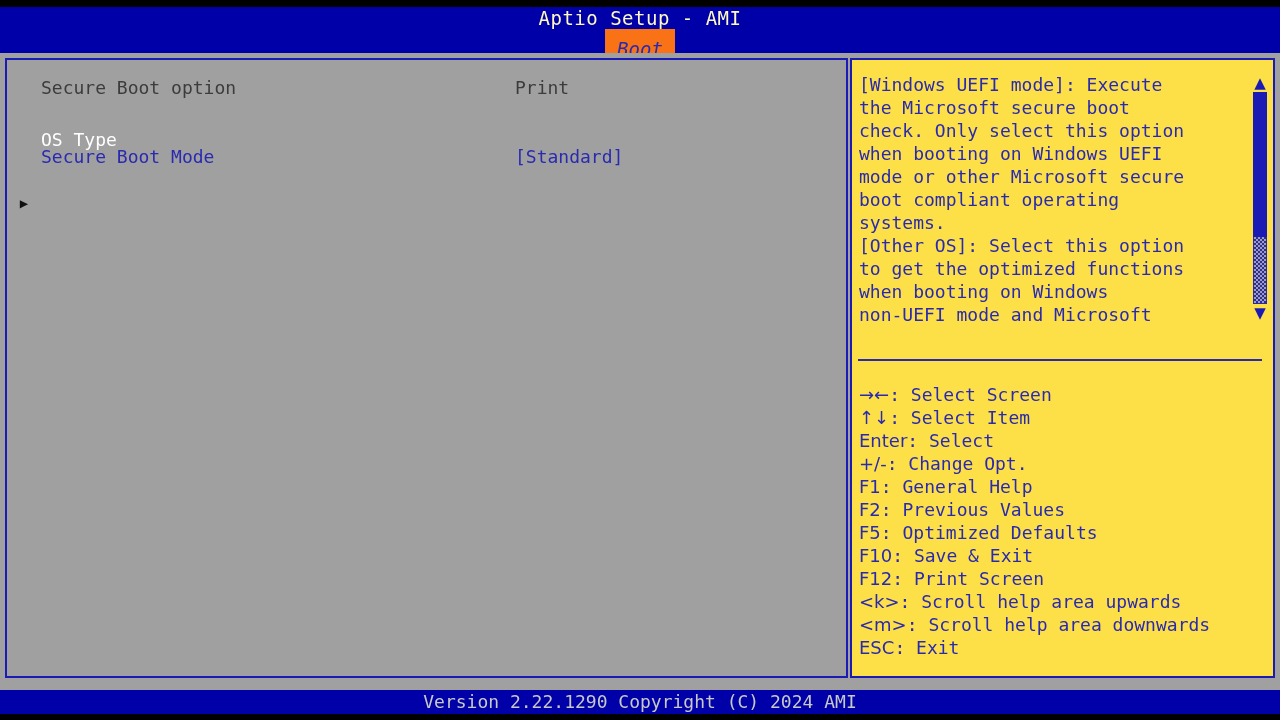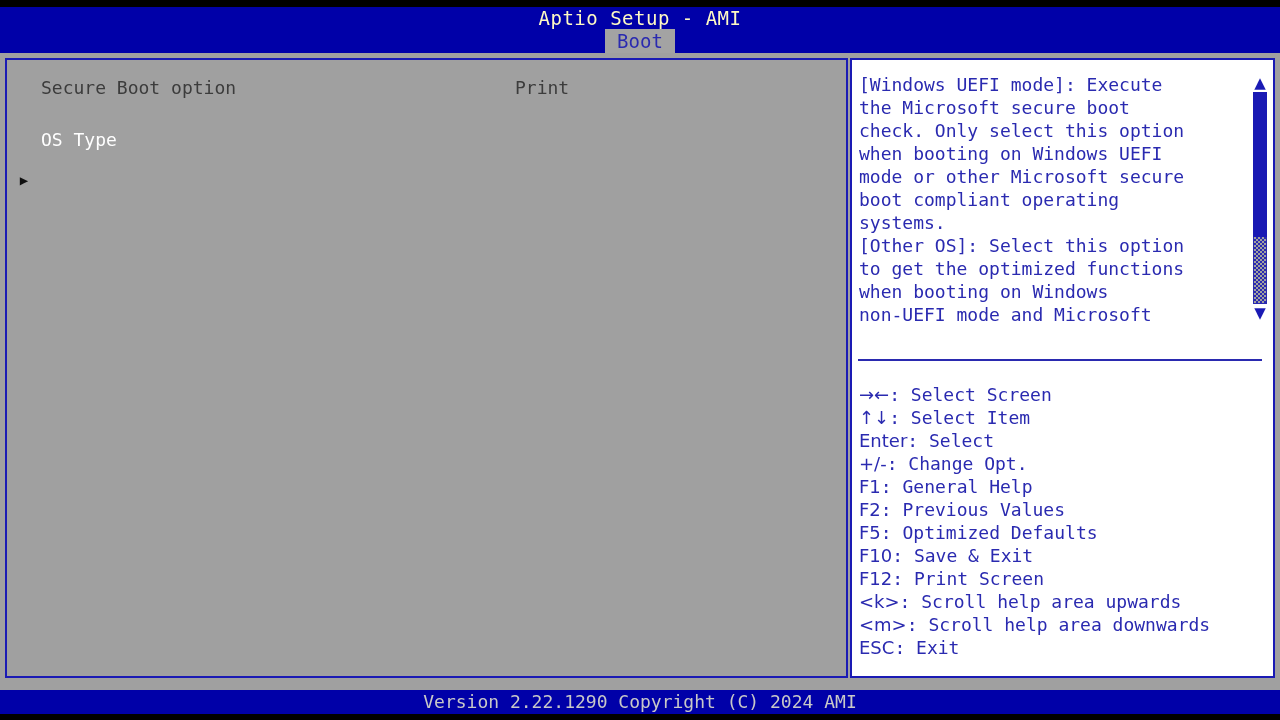--- a/index.html
+++ b/index.html
@@ -47,26 +47,27 @@
     position: absolute;
     left: 0;
     top: 29px;
     width: 1280px;
     height: 24px;
     display: flex;
     justify-content: center;
     align-items: stretch;
   }
   .tab {
-    background: #a3a3a3;
+    background: #f97316;
     color: #2a2ab0;
     font-size: 19px;
     line-height: 24px;
-    padding: 0 12px;
-    white-space: pre;
+    padding: 8px 12px;
+    white-space: pre;
+    font-style: italic;
   }
 
   
   .bodybg {
     position: absolute;
     left: 0;
     top: 53px;
     width: 1280px;
     height: 637px;
     background: #a0a0a0;
@@ -117,21 +118,21 @@
 
   
   .right-panel {
     position: absolute;
     left: 850px;
     top: 58px;
     width: 425px;
     height: 620px;
     border: 2px solid #1a1ab4;
     box-sizing: border-box;
-    background: #ffffff;
+    background: #fde047;
     overflow: hidden;
   }
   .help-text {
     position: absolute;
     left: 7px;
     top: 13px;
     width: 384px;
     color: #2a2ab0;
     font-size: 18px;
     line-height: 23px;
@@ -233,20 +234,21 @@
     <div class="tab">Boot</div>
   </div>
 
   <div class="bodybg"></div>
 
   <div class="left-panel">
     <div class="rows" id="settings-rows">
         <div class="row"><span class="arrow-cell"></span><span class="label c-readonly">Secure Boot option</span><span class="value c-readonly">Print</span></div>
         <div class="row spacer"><span class="arrow-cell"></span><span class="label c-dark"></span><span class="value c-dark"></span></div>
         <div class="row"><span class="arrow-cell"></span><span class="label c-white">OS Type</span></div>
+        <div class="row"><span class="arrow-cell"></span><span class="label c-blue">Secure Boot Mode</span><span class="value c-blue">[Standard]</span></div>
         <div class="row spacer"><span class="arrow-cell"></span><span class="label c-dark"></span><span class="value c-dark"></span></div>
         <div class="row"><span class="arrow-cell">▶</span><span class="value c-dark"></span></div>
       </div>
   </div>
 
   <div class="right-panel">
     <div class="help-text">[Windows UEFI mode]: Execute
 the Microsoft secure boot
 check. Only select this option
 when booting on Windows UEFI

